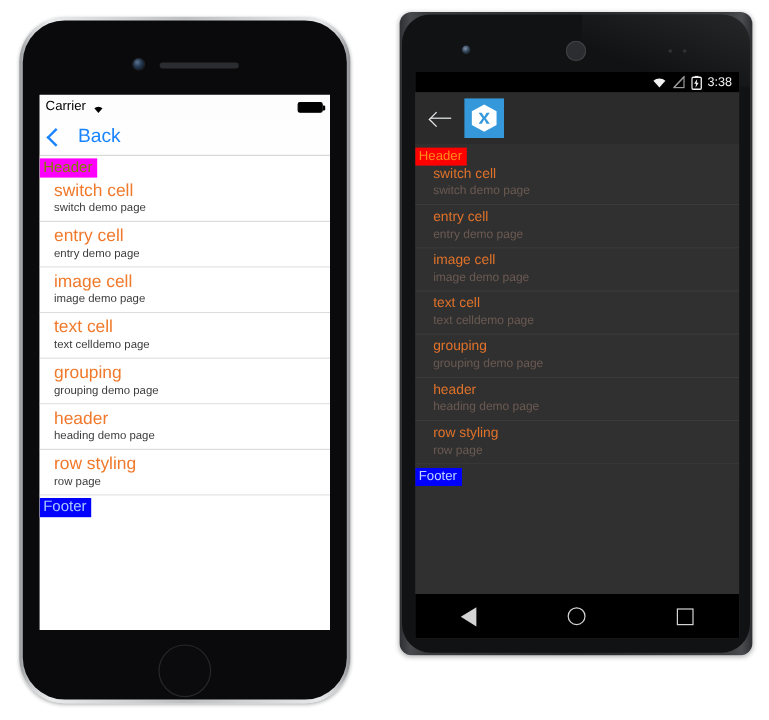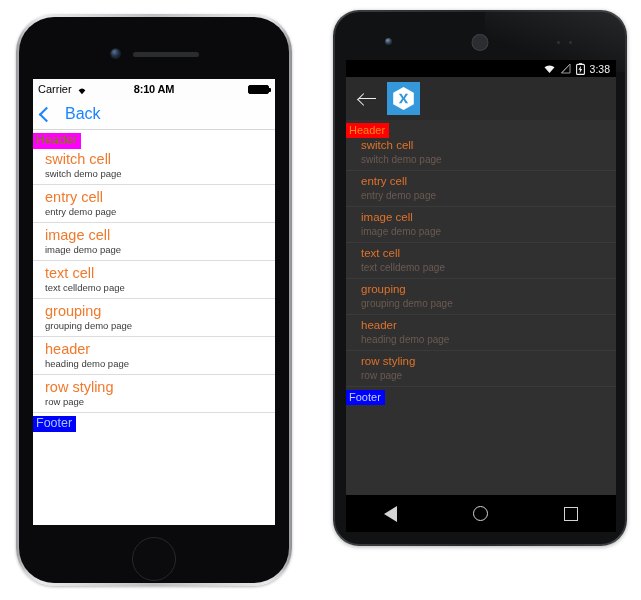--- a/index.html
+++ b/index.html
@@ -128,21 +128,21 @@
     color: #f0792c; font-size: 14.5px; line-height: 17px;
   }
   .ios-cell-detail {
     color: #3b3b3b; font-size: 9.5px; line-height: 12px;
   }
 
   
   .android {
     position: absolute; left: 333px; top: 10px;
     width: 294px; height: 536px;
-    border-radius: 26px;
+    border-radius: 10px;
     background: linear-gradient(90deg,#2e3033 0%,#47494d 3%,#3a3c40 7%,#272a2d 50%,#3d3f43 93%,#4a4c50 97%,#2b2d30 100%);
     padding: 2px;
     box-shadow: 0 1px 4px rgba(0,0,0,0.3);
   }
   .android-body {
     width: 100%; height: 100%;
     border-radius: 24px;
     background: #111214;
     position: relative;
     overflow: hidden;
@@ -263,21 +263,20 @@
 
       <div class="ip-screen">
 
         <div class="ios-status">
           <div class="ios-carrier">
             <span>Carrier</span>
             <svg class="wifi-ios" width="12" height="10" viewBox="0 0 12 10">
               <path d="M6 9.2 L2.6 5.2 a5 5 0 0 1 6.8 0 Z" fill="#000"></path>
             </svg>
           </div>
-          <div class="ios-time">8:10 AM</div>
           <div class="ios-batt"></div>
         </div>
 
         <div class="ios-nav">
           <div class="ios-back">
             <span class="chev-ios"></span>
             <span>Back</span>
           </div>
         </div>
 

